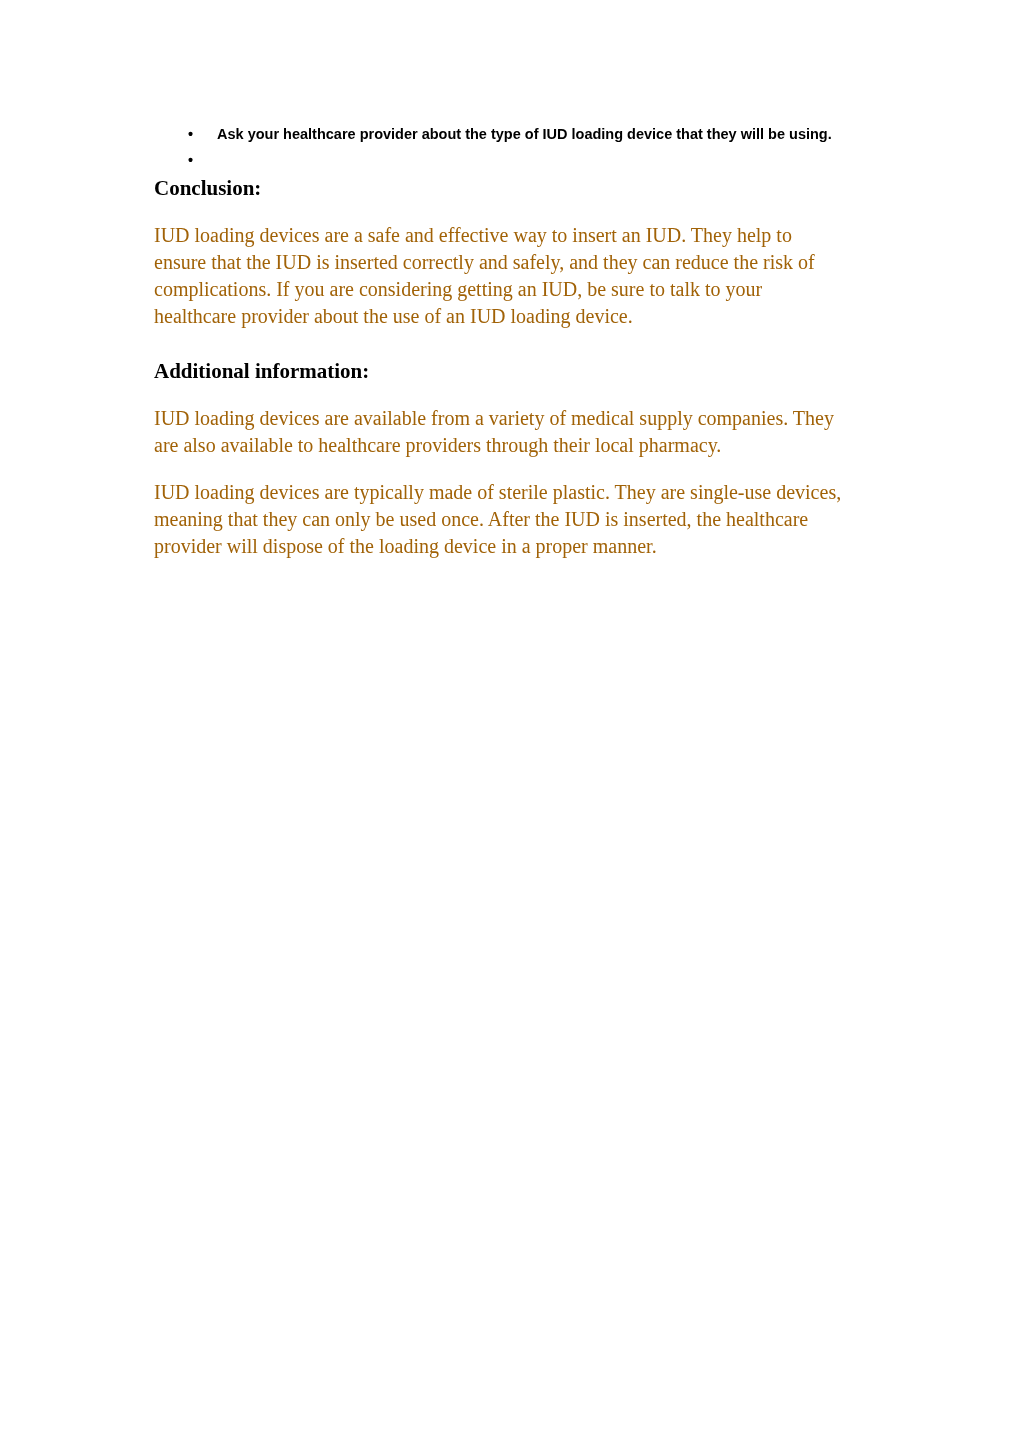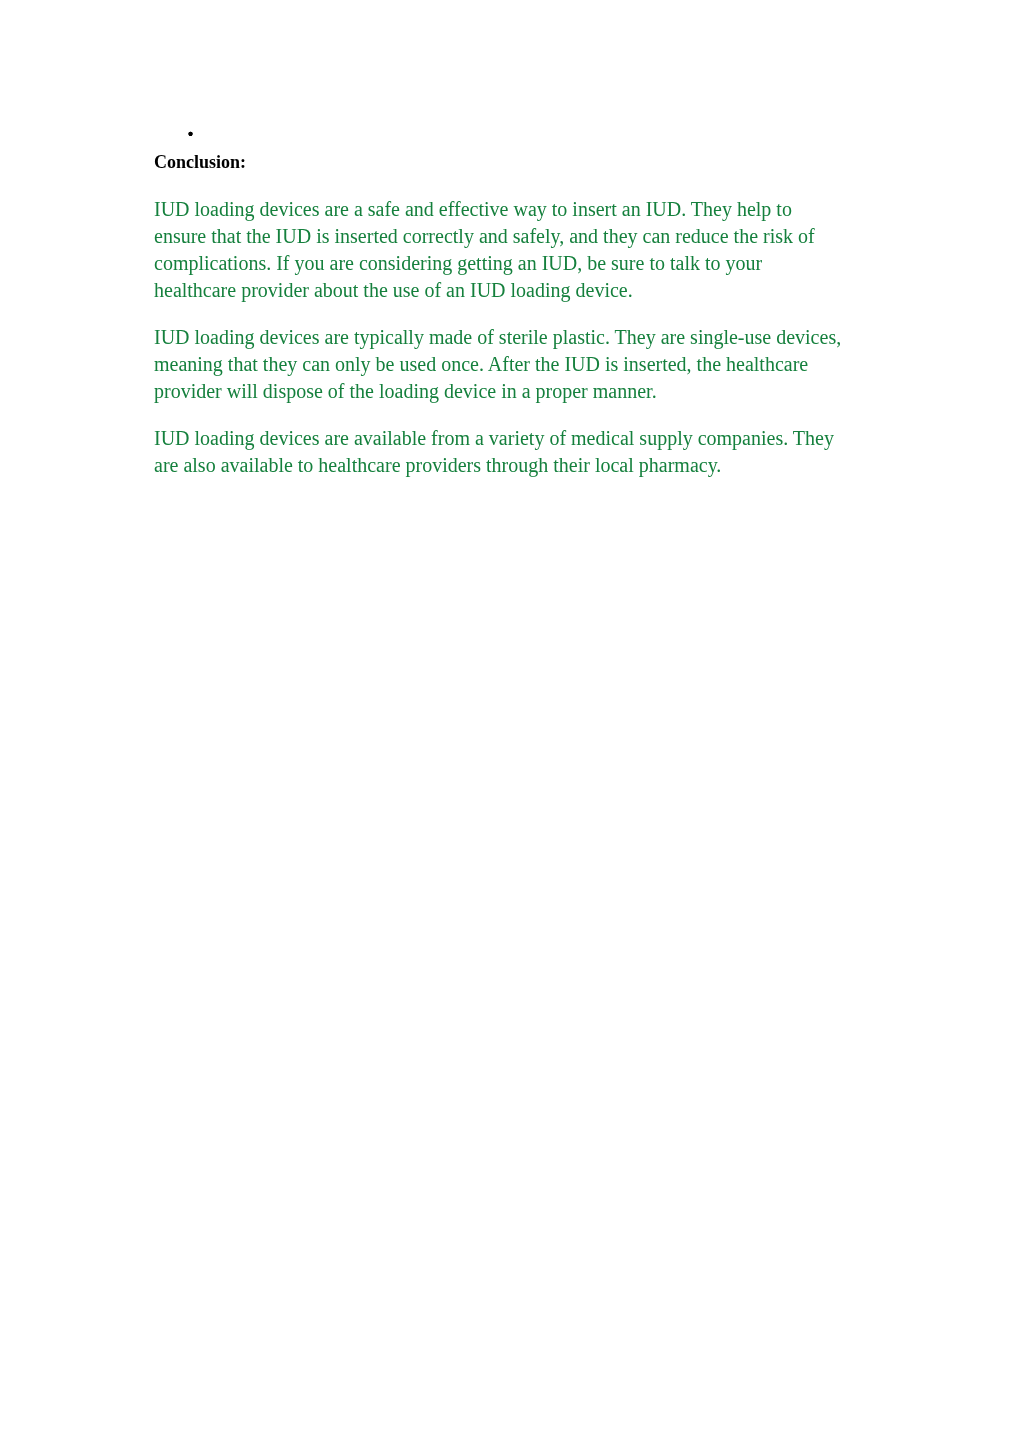--- a/index.html
+++ b/index.html
@@ -35,58 +35,60 @@
   .bullet-marker {
     position: absolute;
     left: 34px;
     top: 0;
     font-size: 14.5px;
     line-height: 26px;
   }
   .doc-heading {
     font-family: "Liberation Serif", serif;
     font-weight: 700;
-    font-size: 18px;
+    font-size: 21px;
     line-height: 27px;
     margin: 28px 0 0 0;
     color: #000000;
   }
   .body-para {
     font-family: "Liberation Serif", serif;
     font-weight: 400;
     font-size: 20px;
     line-height: 27px;
     margin: 20px 0 0 0;
     white-space: pre;
-    color: #15803d;
+    color: #a16207;
   }
 </style>
 </head>
 <body>
 
 <div class="page">
 
   <ul class="bullet-list">
     <li>
       <span class="bullet-marker">•</span>
+      <span>Ask your healthcare provider about the type of IUD loading device that they will be using.</span>
     </li>
     <li>
       <span class="bullet-marker">•</span>
     </li>
   </ul>
 
   <h2 class="doc-heading">Conclusion:</h2>
 
   <p class="body-para">IUD loading devices are a safe and effective way to insert an IUD. They help to
 ensure that the IUD is inserted correctly and safely, and they can reduce the risk of
 complications. If you are considering getting an IUD, be sure to talk to your
 healthcare provider about the use of an IUD loading device.</p>
 
+  <h2 class="doc-heading">Additional information:</h2>
+
+  <p class="body-para">IUD loading devices are available from a variety of medical supply companies. They
+are also available to healthcare providers through their local pharmacy.</p>
 
   <p class="body-para">IUD loading devices are typically made of sterile plastic. They are single-use devices,
 meaning that they can only be used once. After the IUD is inserted, the healthcare
 provider will dispose of the loading device in a proper manner.</p>
 
-  <p class="body-para">IUD loading devices are available from a variety of medical supply companies. They
-are also available to healthcare providers through their local pharmacy.</p>
-
 
 </div>
 
 </body></html>

